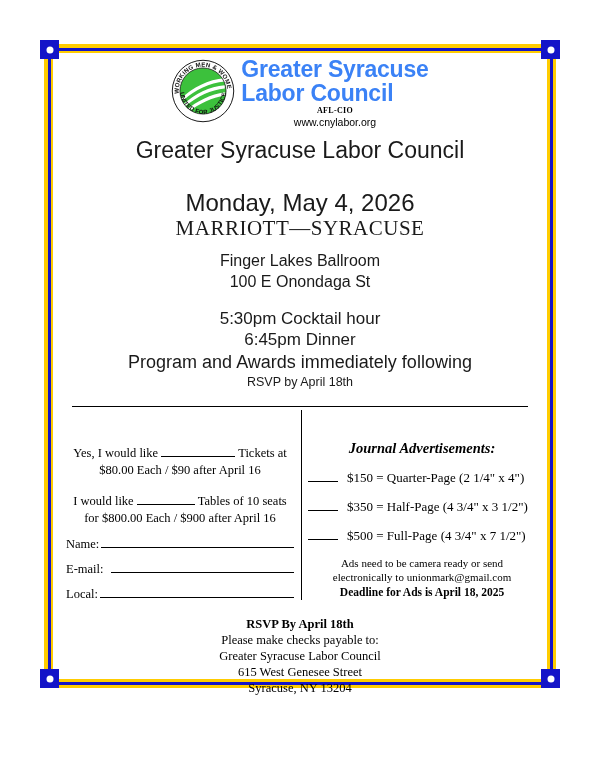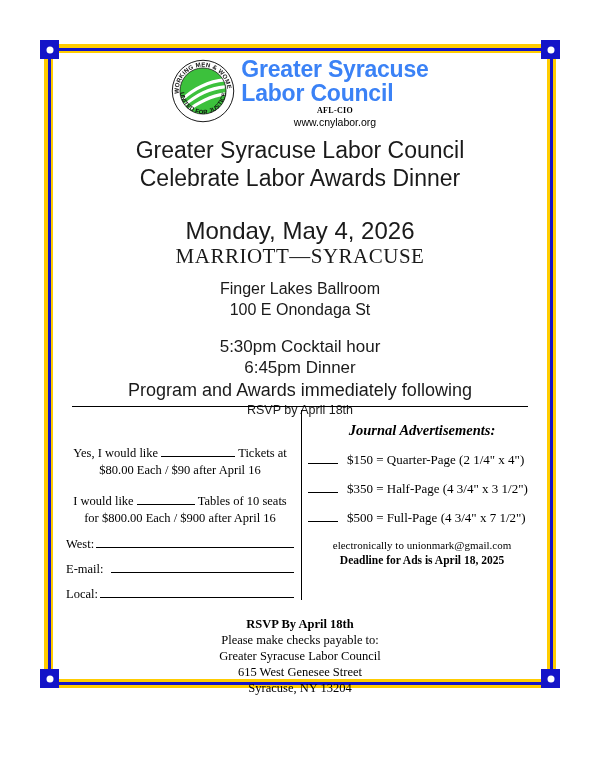--- a/index.html
+++ b/index.html
@@ -171,21 +171,21 @@
     left: 66px;
     top: 428px;
     width: 228px;
     font-family: "Liberation Serif", serif;
     color: #000;
     margin-top: 17px;
   }
   .col-right {
     position: absolute;
     left: 308px;
-    top: 422px;
+    top: 440px;
     width: 228px;
     font-family: "Liberation Serif", serif;
     color: #000;
   }
 
   
   .tickets-block, .tables-block {
     text-align: center;
     font-size: 12.5px;
     line-height: 1.35;
@@ -308,21 +308,20 @@
       <div class="logo-wordmark">
         <div class="logo-line1">Greater Syracuse</div>
         <div class="logo-line2">Labor Council</div>
         <div class="logo-aflcio">AFL-CIO</div>
         <div class="logo-url">www.cnylabor.org</div>
       </div>
     </div>
 
     <div class="title">
       <div>Greater Syracuse Labor Council</div>
-      <div>Celebrate Labor Awards Dinner</div>
     </div>
 
     <div class="date-line">Monday, May 4, 2026</div>
     <div class="venue-name">MARRIOTT—SYRACUSE</div>
 
     <div class="venue-room">
       <div>Finger Lakes Ballroom</div>
       <div>100 E Onondaga St</div>
     </div>
 
@@ -348,21 +347,21 @@
     </div>
 
     <div class="tables-block">
       <span>I would like</span>
       <span class="blank b-tables"></span>
       <span>Tables of  10 seats</span>
       <div>for $800.00 Each / $900 after April 16</div>
     </div>
 
     <div class="field f-name">
-      <span class="field-label">West:</span>
+      <span class="field-label">Name:</span>
       <span class="field-rule"></span>
     </div>
     <div class="field f-email">
       <span class="field-label">E-mail:</span>
       <span class="field-rule"></span>
     </div>
     <div class="field f-local">
       <span class="field-label">Local:</span>
       <span class="field-rule"></span>
     </div>
@@ -380,20 +379,21 @@
     <div class="ad-row">
       <span class="ad-blank"></span>
       <span>$350 = Half-Page (4 3/4" x 3 1/2")</span>
     </div>
     <div class="ad-row">
       <span class="ad-blank"></span>
       <span>$500 = Full-Page (4 3/4" x 7 1/2")</span>
     </div>
 
     <div class="ad-note">
+      <div>Ads need to be camera ready or send</div>
       <div>electronically to unionmark@gmail.com</div>
     </div>
     <div class="ad-deadline">Deadline for Ads is April 18, 2025</div>
 
   </div>
 
   <div class="footer">
     <div class="footer-head">RSVP By April 18th</div>
     <div>Please make checks payable to:</div>
     <div>Greater Syracuse Labor Council</div>

